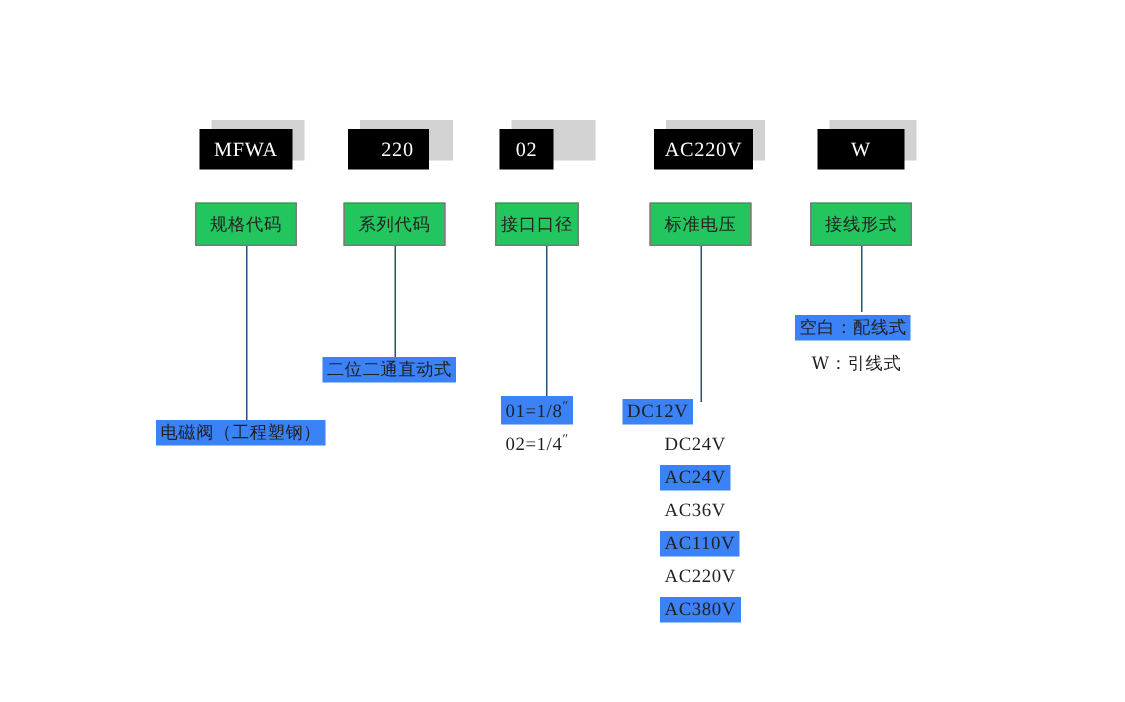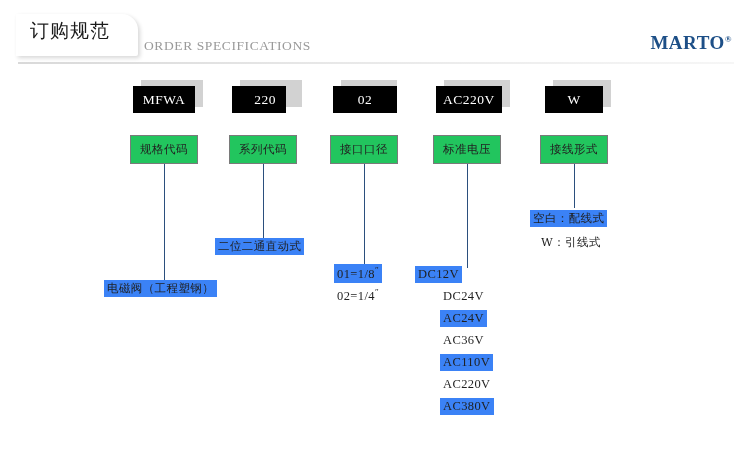--- a/index.html
+++ b/index.html
@@ -158,27 +158,20 @@
   .opt .sup {
     font-size: 9px;
     vertical-align: super;
   }
 </style>
 </head>
 <body>
 
 <div class="page">
 
-  <div class="header">
-    <div class="header-tab"></div>
-    <div class="header-title">订购规范</div>
-    <div class="header-sub">ORDER SPECIFICATIONS</div>
-    <div class="brand"><span>MARTO</span><span class="reg">®</span></div>
-    <div class="header-rule"></div>
-  </div>
 
   <div class="diagram">
 
     <div class="col">
       <div class="code-shadow" style="left:141px;width:62px;"></div>
       <div class="code-box" style="left:133px;width:62px;">MFWA</div>
       <div class="label-box" style="left:130px;width:68px;">规格代码</div>
       <div class="vline" style="left:164px;top:96px;height:124px;"></div>
       <div class="opt hl" style="left:104px;top:212px;">电磁阀（工程塑钢）</div>
     </div>
@@ -186,22 +179,22 @@
     <div class="col">
       <div class="code-shadow" style="left:240px;width:62px;"></div>
       <div class="code-box" style="left:232px;width:42px;padding-left:12px;">220</div>
       <div class="label-box" style="left:229px;width:68px;">系列代码</div>
       <div class="vline" style="left:263px;top:96px;height:76px;"></div>
       <div class="opt hl" style="left:215px;top:170px;">二位二通直动式</div>
     </div>
 
     <div class="col">
       <div class="code-shadow" style="left:341px;width:56px;"></div>
-      <div class="code-box" style="left:333px;width:64px;">02</div>
-      <div class="label-box" style="left:330px;width:68px;">接口口径</div>
+      <div class="code-box" style="left:333px;width:36px;">02</div>
+      <div class="label-box" style="left:330px;width:56px;">接口口径</div>
       <div class="vline" style="left:364px;top:96px;height:102px;"></div>
       <div class="opt en hl" style="left:334px;top:196px;"><span>01=1/8</span><span class="sup">″</span></div>
       <div class="opt en" style="left:334px;top:218px;"><span>02=1/4</span><span class="sup">″</span></div>
     </div>
 
     <div class="col">
       <div class="code-shadow" style="left:444px;width:66px;"></div>
       <div class="code-box" style="left:436px;width:66px;">AC220V</div>
       <div class="label-box" style="left:433px;width:68px;">标准电压</div>
       <div class="vline" style="left:467px;top:96px;height:104px;"></div>

